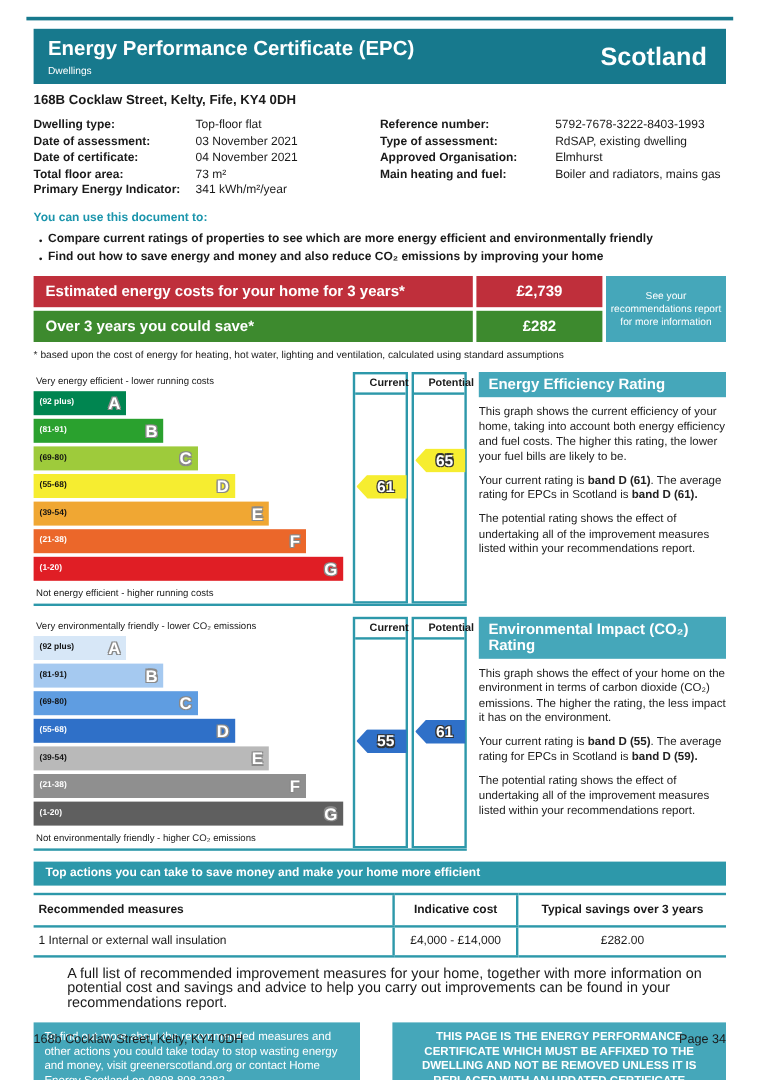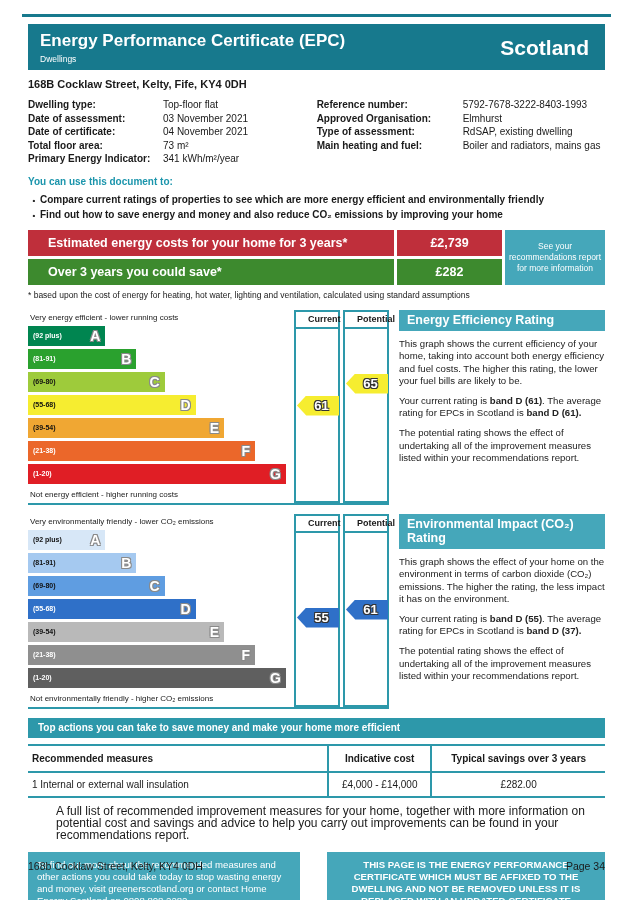--- a/index.html
+++ b/index.html
@@ -31,21 +31,21 @@
   .details .col-r .lab{flex:0 0 146px;}
   .drow .val{flex:1;}
 
   .use-head{color:#1b95ac; font-weight:bold; font-size:10px; margin:10px 0 7px 0;}
   .bullets{font-size:10px; font-weight:bold;}
   .bullet{display:flex; margin-bottom:2px;}
   .bullet .dot{width:12px; flex:0 0 12px; text-align:center; font-size:8px; line-height:13px;}
 
   
   .costs{display:grid; grid-template-columns:1fr 105px 100px; grid-template-rows:26px 26px; gap:3px; margin-top:8px;}
-  .cost-label{color:#fff; font-weight:bold; font-size:12.5px; display:flex; align-items:center; padding-left:20px;}
+  .cost-label{color:#fff; font-weight:bold; font-size:12.5px; display:flex; align-items:center; padding-left:10px;}
   .cost-val{color:#fff; font-weight:bold; font-size:12.5px; display:flex; align-items:center; justify-content:center;}
   .bg-red{background:var(--red);} .bg-green{background:var(--green);}
   .cost-note{grid-column:3; grid-row:1 / span 2; background:var(--tealLight); color:#fff; font-size:8.5px; text-align:center; display:flex; align-items:center; justify-content:center; padding:3px; line-height:11px;}
   .footnote{font-size:8.5px; margin:5px 0 10px 0;}
 
   
   .chart-block{display:flex; margin-bottom:9px;}
   .chart{width:361px; display:flex; border-bottom:2px solid var(--tealMid); position:relative;}
   .bands-area{flex:1; padding-right:5px;}
   .scale-cap{font-size:8px; padding:3px 0 4px 2px; height:16px;}
@@ -132,26 +132,26 @@
         <span class="lab">Primary Energy Indicator:</span>
         <span class="val">341 kWh/m²/year</span>
       </div>
     </div>
     <div class="col-r">
       <div class="drow">
         <span class="lab">Reference number:</span>
         <span class="val">5792-7678-3222-8403-1993</span>
       </div>
       <div class="drow">
+        <span class="lab">Type of assessment:</span>
+        <span class="val">RdSAP, existing dwelling</span>
+      </div>
+      <div class="drow">
         <span class="lab">Approved Organisation:</span>
         <span class="val">Elmhurst</span>
-      </div>
-      <div class="drow">
-        <span class="lab">Type of assessment:</span>
-        <span class="val">RdSAP, existing dwelling</span>
       </div>
       <div class="drow">
         <span class="lab">Main heating and fuel:</span>
         <span class="val">Boiler and radiators, mains gas</span>
       </div>
     </div>
   </div>
 
   <div class="use-head">You can use this document to:</div>
   <div class="bullets">
@@ -264,21 +264,21 @@
         <div class="arrow blue" style="top:92px">55</div>
       </div>
       <div class="chart-col">
         <div class="col-head">Potential</div>
         <div class="arrow blue" style="top:84px">61</div>
       </div>
     </div>
     <div class="panel">
       <div class="panel-head">Environmental Impact (CO₂) Rating</div>
       <p>This graph shows the effect of your home on the environment in terms of carbon dioxide (CO₂) emissions. The higher the rating, the less impact it has on the environment.</p>
-      <p><span>Your current rating is </span><b>band D (55)</b><span>. The average rating for EPCs in Scotland is </span><b>band D (37).</b></p>
+      <p><span>Your current rating is </span><b>band D (55)</b><span>. The average rating for EPCs in Scotland is </span><b>band D (59).</b></p>
       <p>The potential rating shows the effect of undertaking all of the improvement measures listed within your recommendations report.</p>
     </div>
   </div>
 
   <div class="section-bar">Top actions you can take to save money and make your home more efficient</div>
   <table class="actions">
     <thead>
       <tr>
         <th>Recommended measures</th>
         <th>Indicative cost</th>

